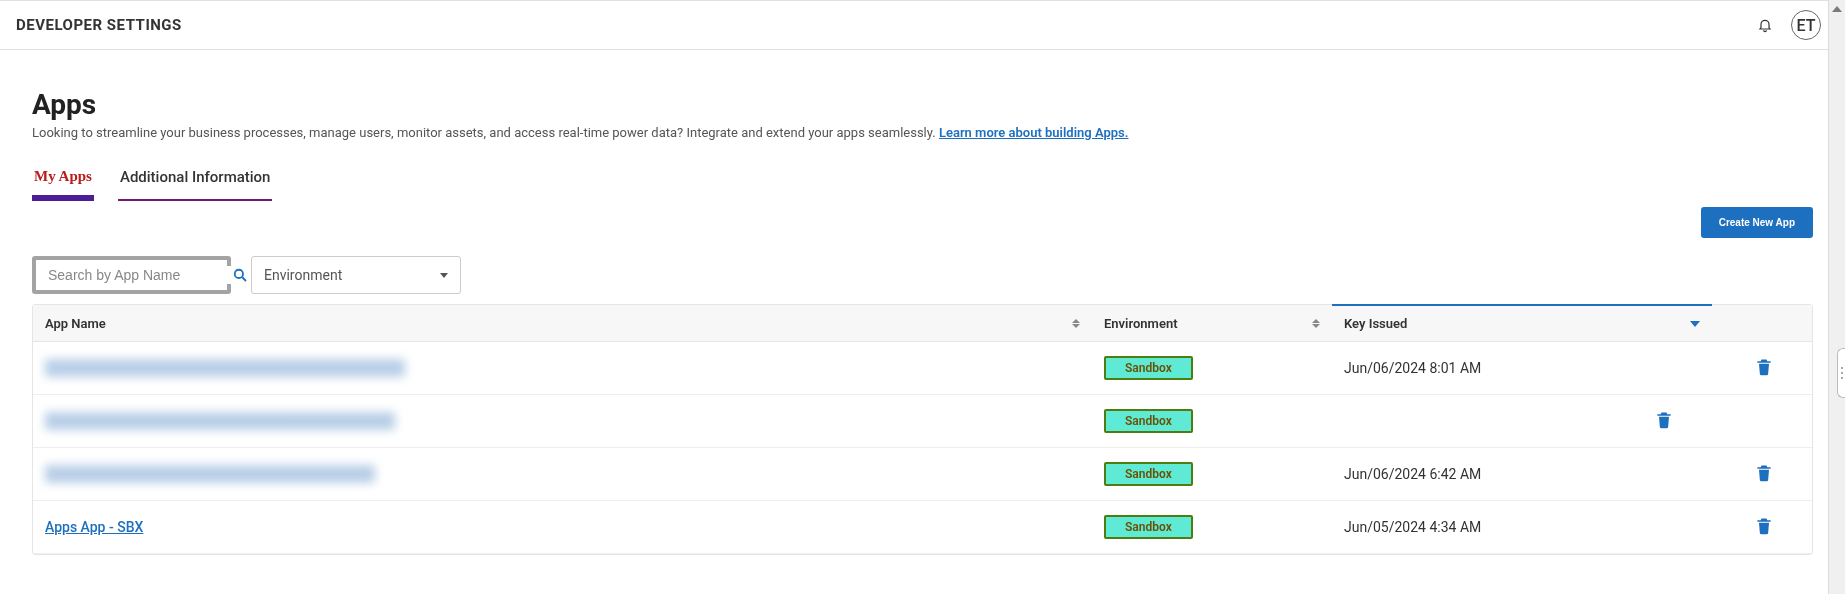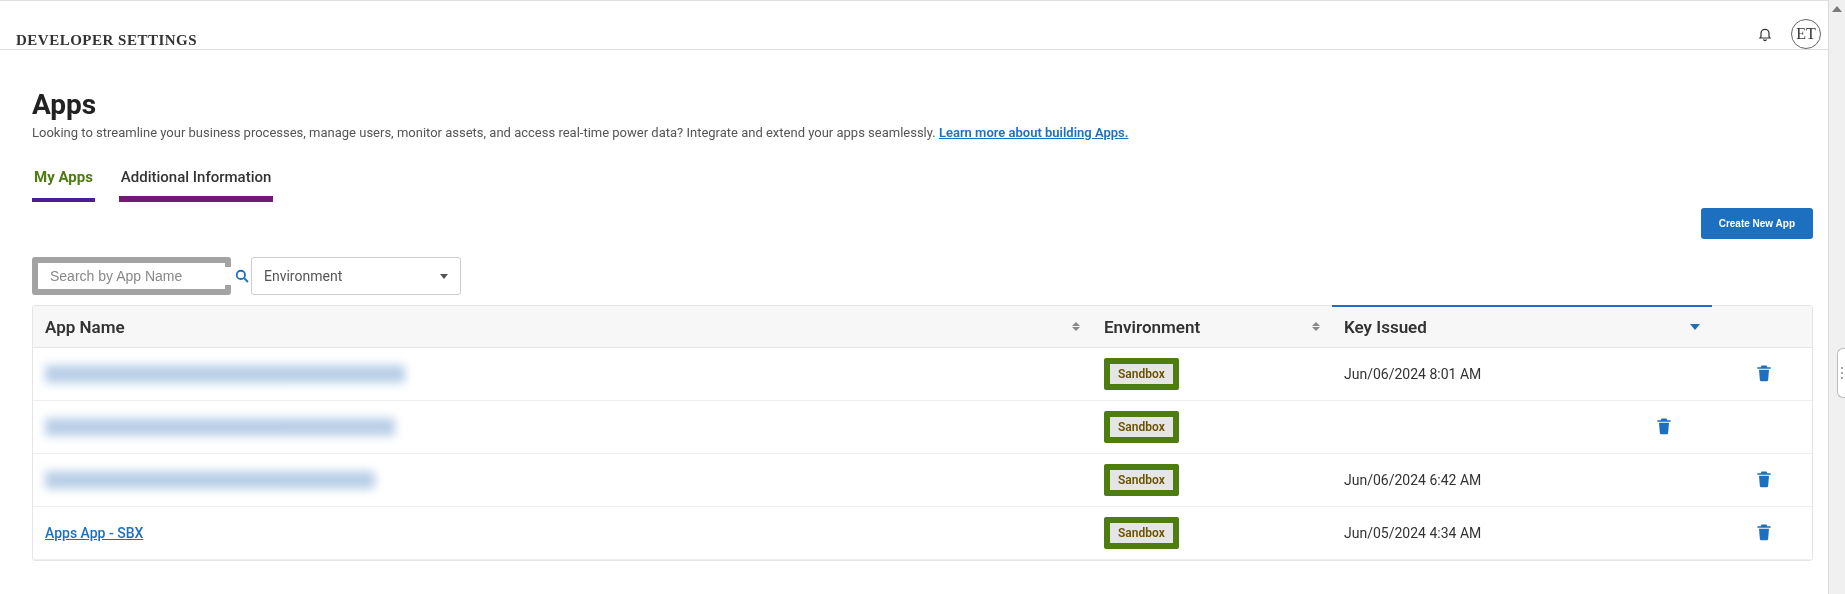--- a/index.html
+++ b/index.html
@@ -16,23 +16,22 @@
     height: 594px;
     position: relative;
     overflow: hidden;
   }
   
   .topbar {
     height: 50px;
     border-top: 1px solid #e0e0e0;
     border-bottom: 1px solid #e0e0e0;
     display: flex;
-    align-items: flex-end;
-    padding: 0 16px;
-    font-family: Liberation Serif, serif;
+    align-items: center;
+    padding: 14px 16px;
   }
   .topbar-title {
     font-weight: 700;
     letter-spacing: 0.5px;
     font-size: 15px;
     color: #333;
   }
   .topbar-spacer { flex: 1; }
   .topbar-icons { display:flex; align-items:center; gap: 12px; padding-right: 8px;}
   .bell-btn {
@@ -71,25 +70,26 @@
   .tab {
     padding: 10px 2px;
     font-size: 15px;
     color: #333;
     border-bottom: 2px solid transparent;
     cursor:pointer;
     font-weight:500;
   }
   .tab.active {
     font-weight:700;
-    border-bottom: 4px solid #4c1d95;
-    color:#4d7c0f;
+    border-bottom: 6px solid #4c1d95;
+    color:#b91c1c;
+    font-family:Liberation Serif, serif;
   }
   .tab.inactive-line {
-    border-bottom: 6px solid #701a75;
+    border-bottom: 2px solid #701a75;
   }
 
   .actions-row {
     display:flex; justify-content:flex-end;
     margin-top: 6px;
     margin-bottom: 18px;
   }
   .primary-btn {
     background:#1d6fbf;
     color:#fff;
@@ -100,21 +100,21 @@
     font-weight:600;
     cursor:pointer;
   }
 
   .filters-row {
     display:flex; gap: 20px;
     margin-bottom: 10px;
   }
   .search-box {
     display:flex; align-items:center;
-    border:6px solid #a3a3a3;
+    border:4px solid #a3a3a3;
     border-radius:3px;
     padding: 0 10px;
     height:38px;
     width: 199px;
   }
   .search-box input {
     border:none; outline:none; flex:1;
     font-size:14px; color:#555;
   }
   .search-box input::placeholder { color:#888; }
@@ -133,21 +133,21 @@
   .table {
     width:100%;
     border:1px solid #e5e5e5;
     border-radius:3px;
   }
   .thead {
     display:grid;
     grid-template-columns: 1fr 240px 380px 100px;
     background:#f7f7f7;
     border-bottom:1px solid #e5e5e5;
-    font-size:17px;
+    font-size:13px;
     font-weight:600;
     color:#333;
     align-items:center;
   }
   .th {
     padding: 10px 12px;
     display:flex; align-items:center; gap:6px;
     position:relative;
   }
   .th.sort-active {
@@ -182,26 +182,26 @@
     filter: blur(5px);
     user-select:none;
     display:inline-block;
     background:#b9cfe7;
     color:#b9cfe7;
     border-radius:3px;
     height:18px;
   }
   .env-badge {
     display:inline-block;
-    background:#e5e5e5;
-    border:6px solid #4d7c0f;
+    background:#5eead4;
+    border:2px solid #4d7c0f;
     color:#6b5200;
     font-size:12px;
     font-weight:600;
-    padding:3px 8px;
+    padding:3px 19px;
     border-radius:2px;
   }
   .trash-btn {
     background:none;border:none;cursor:pointer;color:#1d6fbf;
     display:flex;align-items:center;justify-content:center;
     width:32px;height:32px;margin-left:auto;margin-right:20px;
   }
 
   
   .right-scroll {

